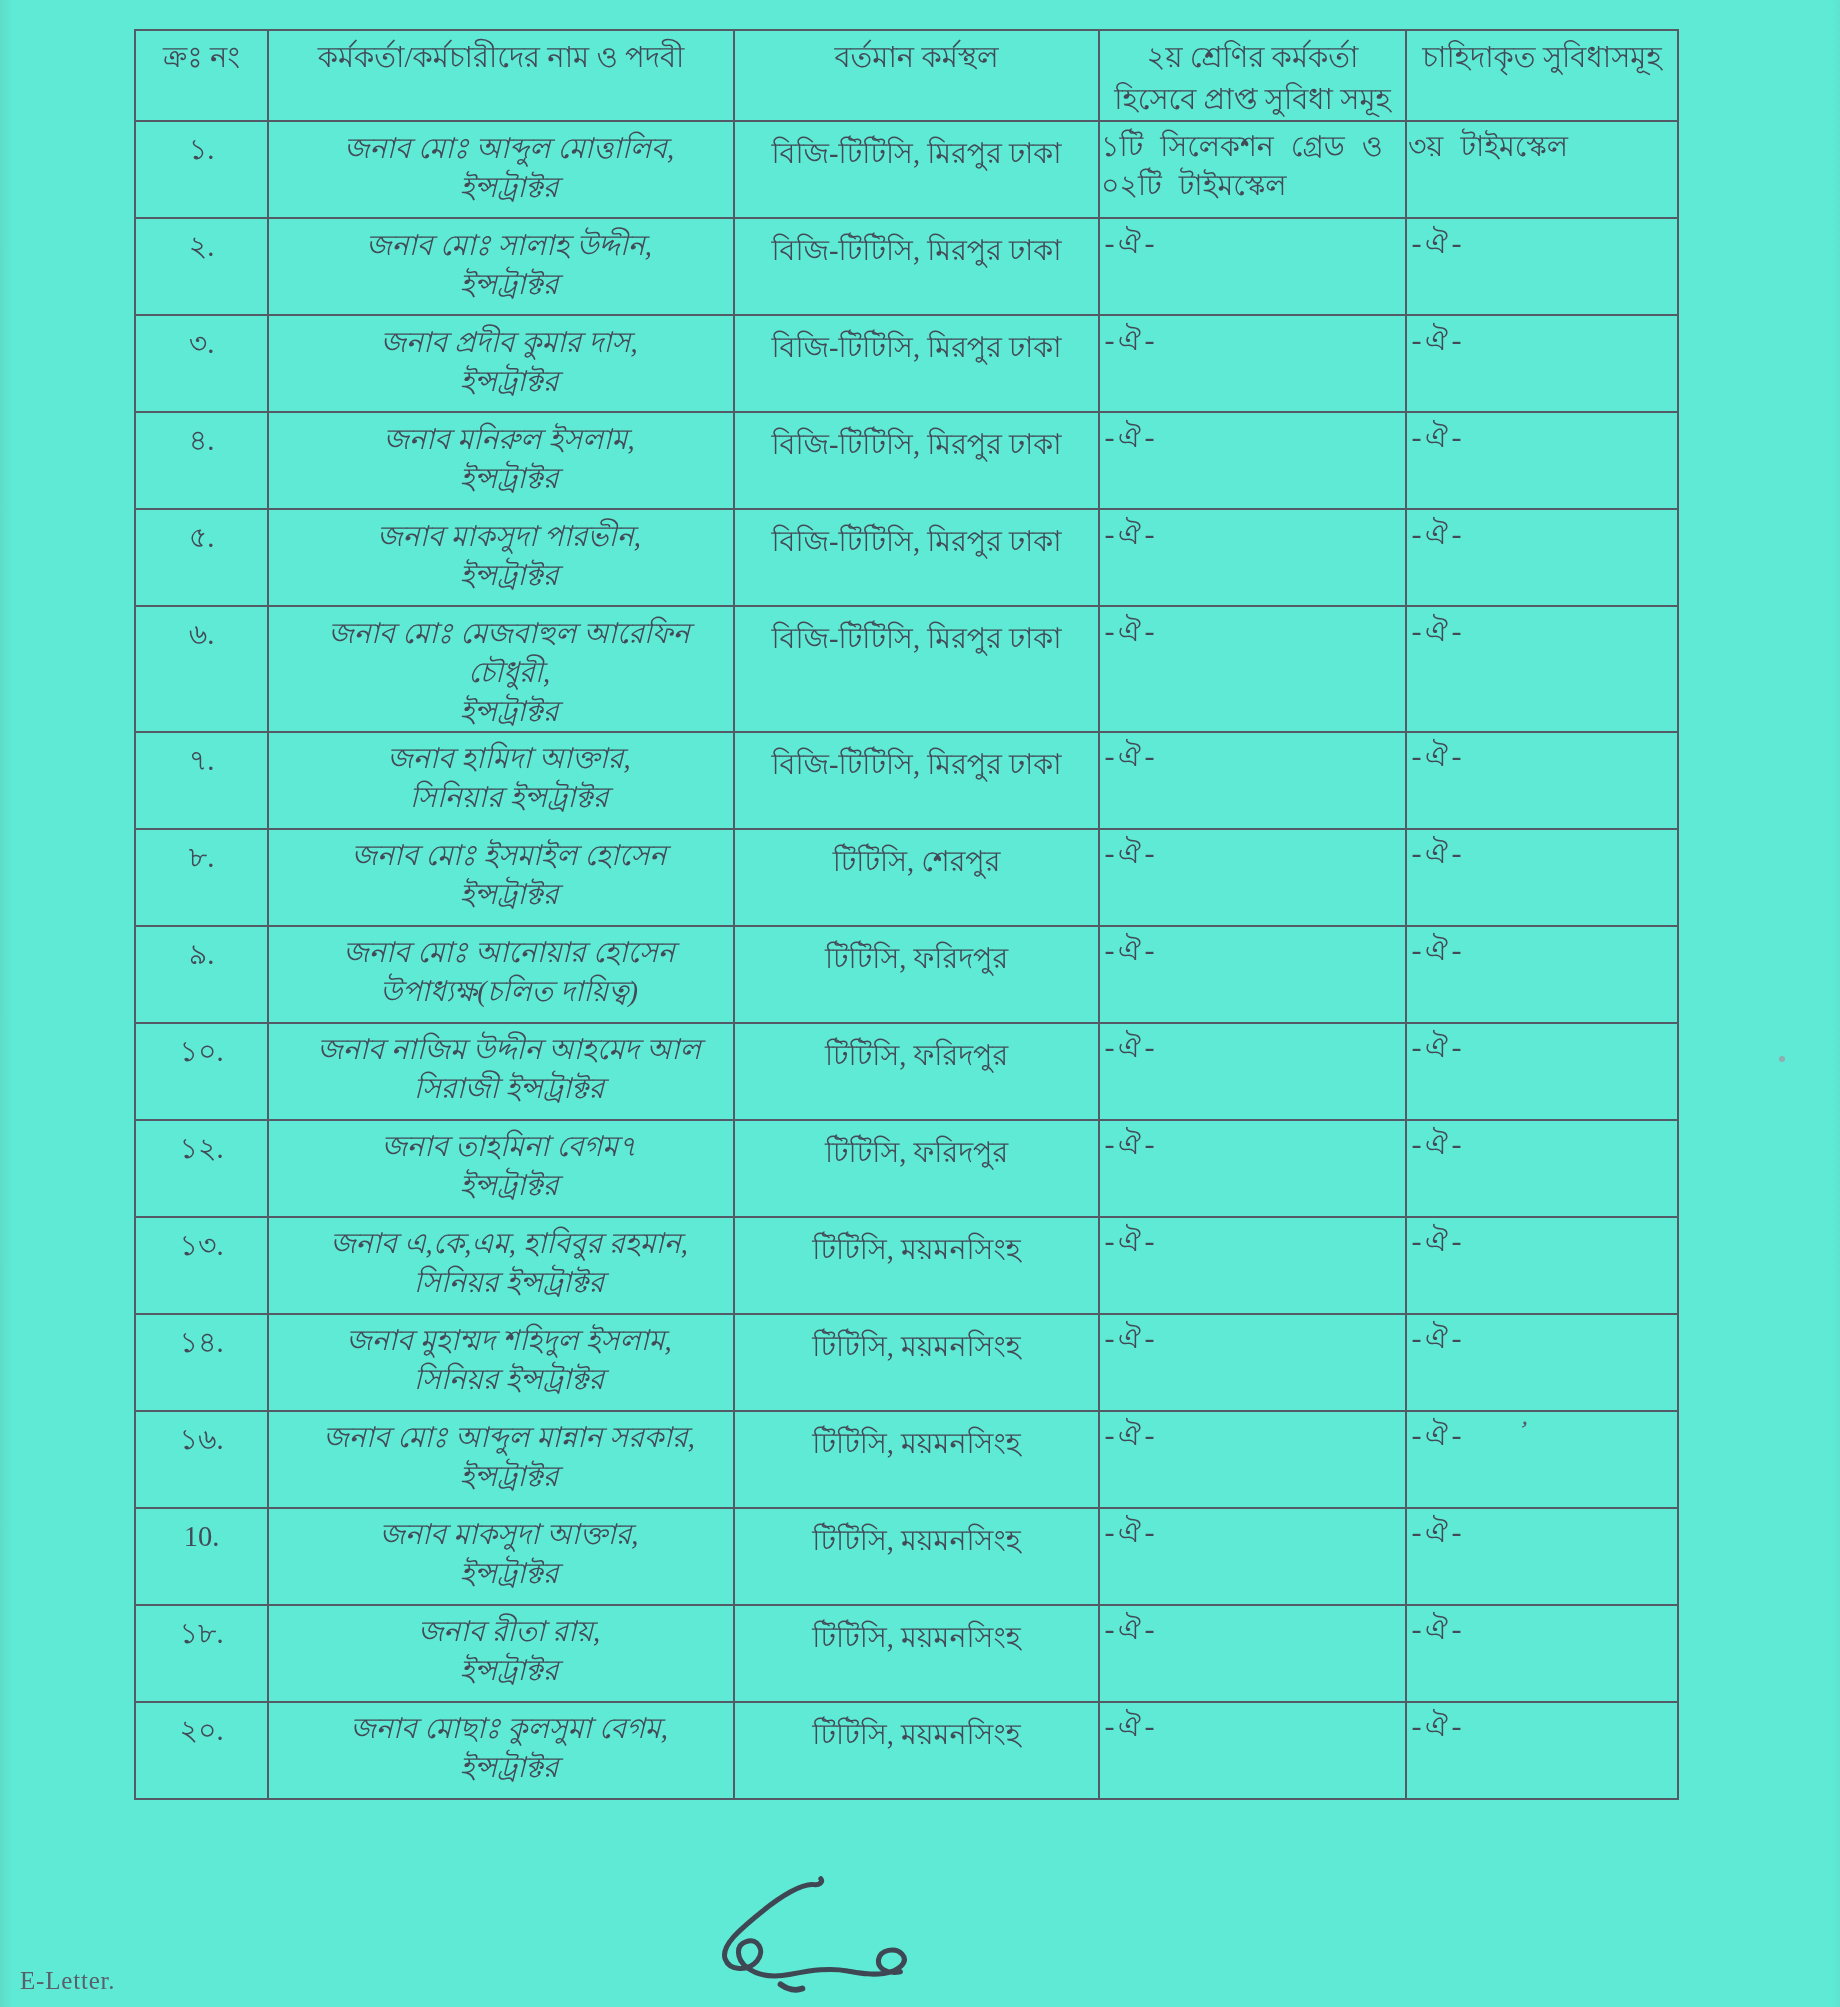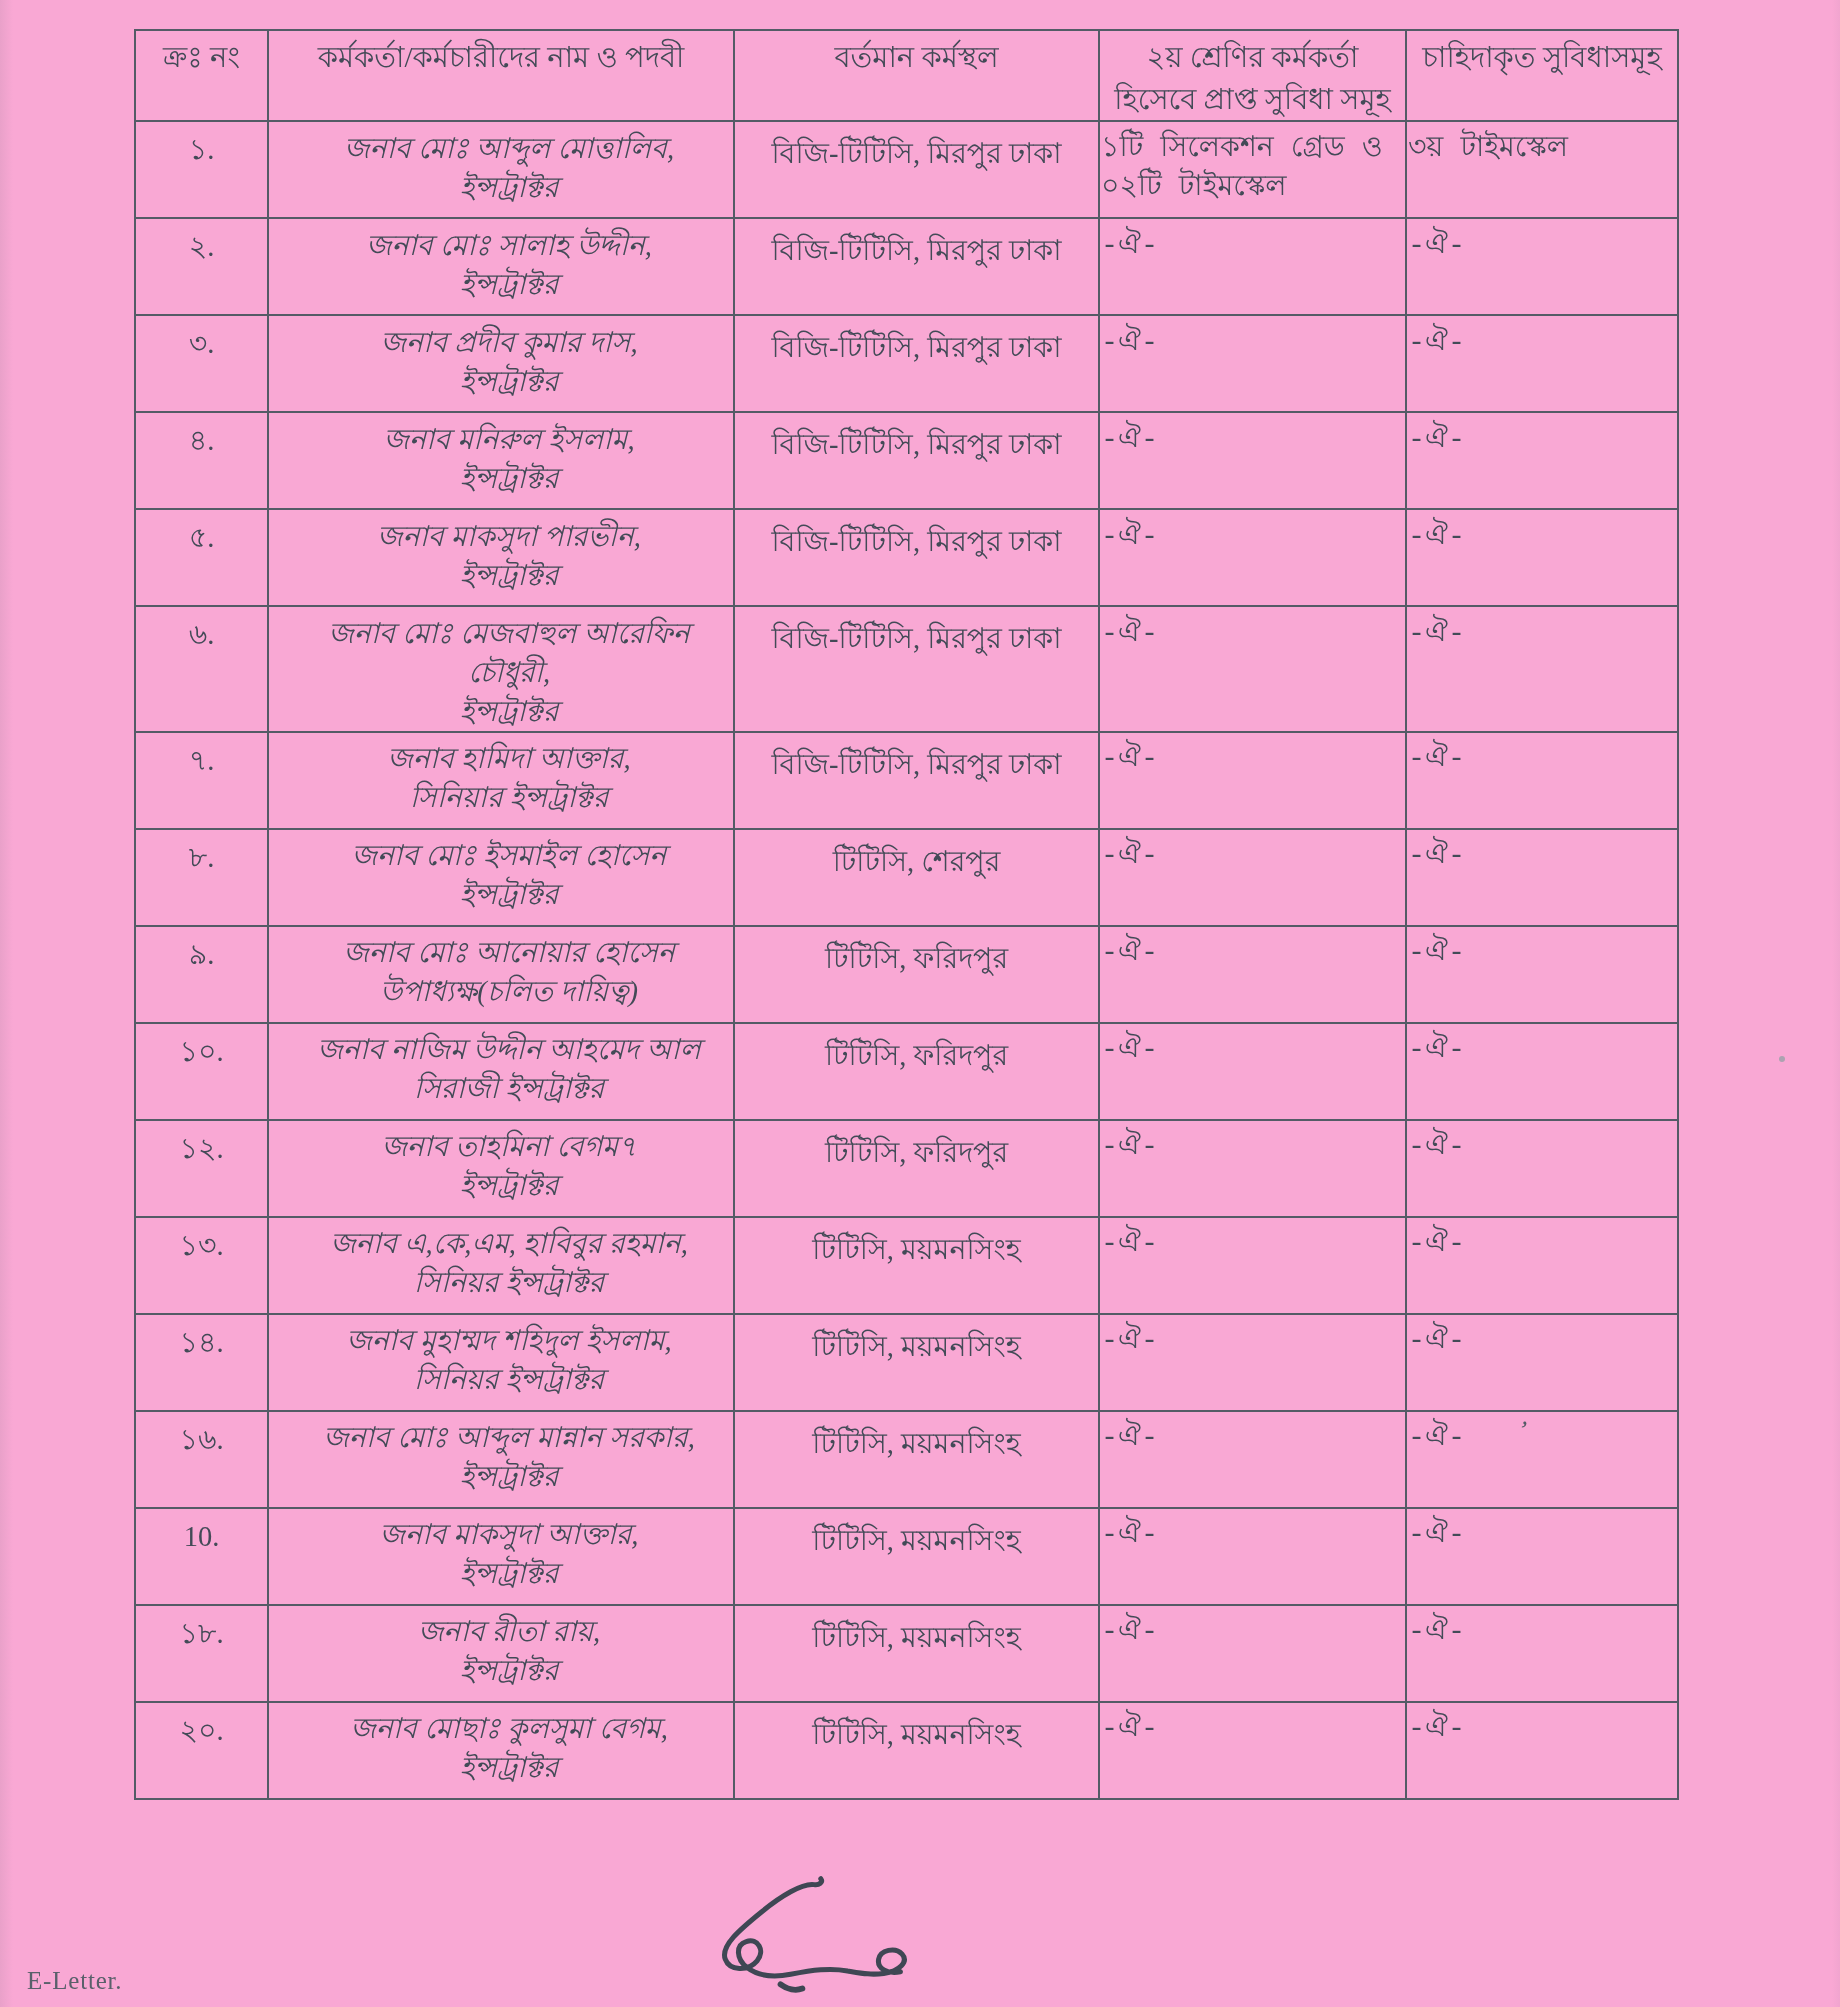--- a/index.html
+++ b/index.html
@@ -1,19 +1,19 @@
 <!DOCTYPE html>
 <html style="font-size:13.4px"><head>
 <meta charset="utf-8">
 <style>
   html,body{margin:0;padding:0;background:#e8e8e6;}
   .page{
     position:relative;
     width:1840px;height:2007px;
-    background:#f9a8d4;
+    background:#5eead4;
     overflow:hidden;
     font-family:"Liberation Serif","DejaVu Serif",serif;
     color:#434a57;
   }
   
   .page::before{
     content:"";position:absolute;left:0;top:0;bottom:0;width:13.4px;
     background:linear-gradient(to right,rgba(90,95,105,.10),rgba(90,95,105,0));
     pointer-events:none;
   }
@@ -48,21 +48,21 @@
   }
   table.doc td{
     height:82px;
     font-size:28.5px;line-height:39px;
   }
   td.c-sl{text-align:center;padding-top:8.4px;}
   td.c-name{text-align:center;padding:6.7px 6.7px 0 22.7px;font-style:italic;}
   td.c-station{text-align:center;padding-top:12px;}
   td.c-benefit,td.c-demand{padding-top:6.7px;font-family:Liberation Mono, monospace;}
   .footer-note{
-    position:absolute;left:27px;top:1967px;
+    position:absolute;left:20px;top:1967px;
     font-size:25px;letter-spacing:0.8px;color:#5a606b;
   }
   .signature{position:absolute;left:680px;top:1867px;}
   .speck-dot{
     position:absolute;left:1779px;top:1056px;width:5.9px;height:5.9px;
     border-radius:50%;background:#9aa0a8;opacity:.8;
   }
   .speck-tick{
     position:absolute;left:1519px;top:1416px;
     font-size:25px;color:#545b66;transform:rotate(12deg);

